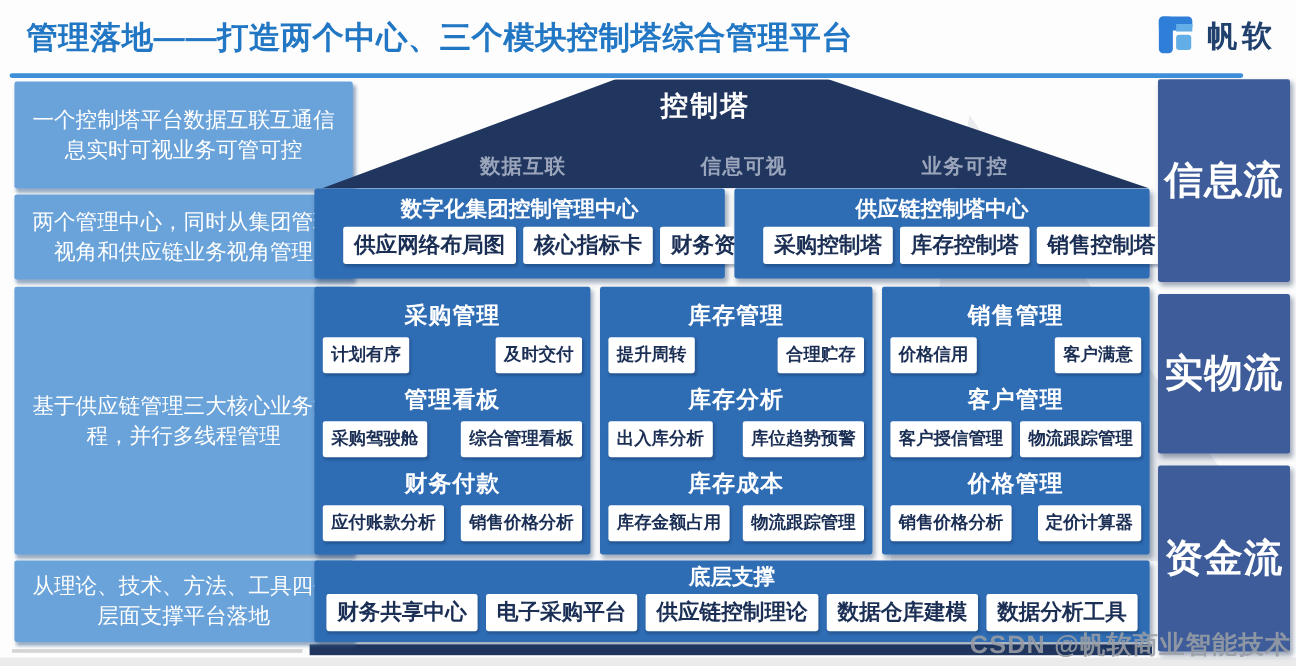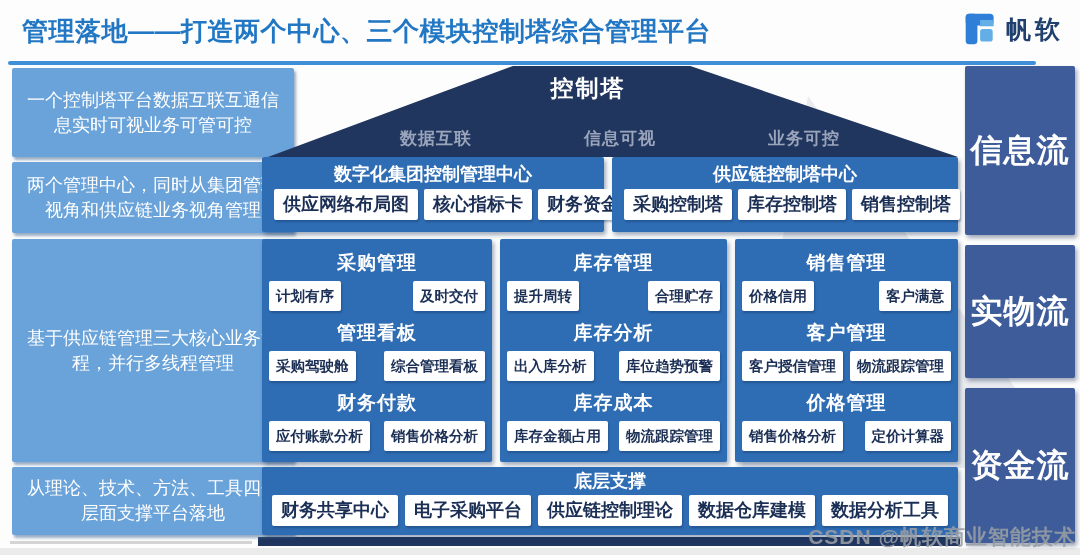--- a/index.html
+++ b/index.html
@@ -31,21 +31,21 @@
   .pyramid { position:absolute; left:268px; top:66px; width:690px; height:91px; background:#20365f;
              clip-path:polygon(35.5% 0, 61.2% 0, 100% 100%, 0 100%); z-index:1; }
   .pyramid-title { position:absolute; top:7px; left:0; width:100%; text-align:center;
                    transform:translateX(-25px); color:#fff; font-size:23px; font-weight:bold; letter-spacing:2px; }
   .pyramid-features { position:absolute; bottom:7px; left:100px; display:flex; gap:112px;
                       color:#9aa4ba; font-size:17px; font-weight:bold; letter-spacing:1px;margin-left:32px; }
 
   
   .panel { position:absolute; background:#2e6cb4; border-radius:2px; z-index:1;
            box-shadow:2px 3px 4px rgba(20,50,90,.4); }
-  .center-box { top:157px; height:75px; padding:3px 12px 0; }
+  .center-box { top:157px; height:75px; padding:3px 24px 0; }
   #centerA { left:262px; width:342px; }
   #centerB { left:612px; width:346px; }
   .panel-title { text-align:center; color:#fff; font-size:18px; font-weight:bold; height:29px; line-height:28px; }
   .chip-row { display:flex; justify-content:space-between; align-items:center; gap:6px; }
   .chip { background:#fff; color:#1b2f55; font-weight:bold; font-size:18px; height:31px; line-height:31px;
           padding:0 9px; border-radius:2px; text-align:center; white-space:nowrap;
           box-shadow:1px 2px 2px rgba(20,50,90,.35); }
 
   
   .column { top:239px; height:223px; display:flex; flex-direction:column; justify-content:space-evenly; padding:2px 7px; }

